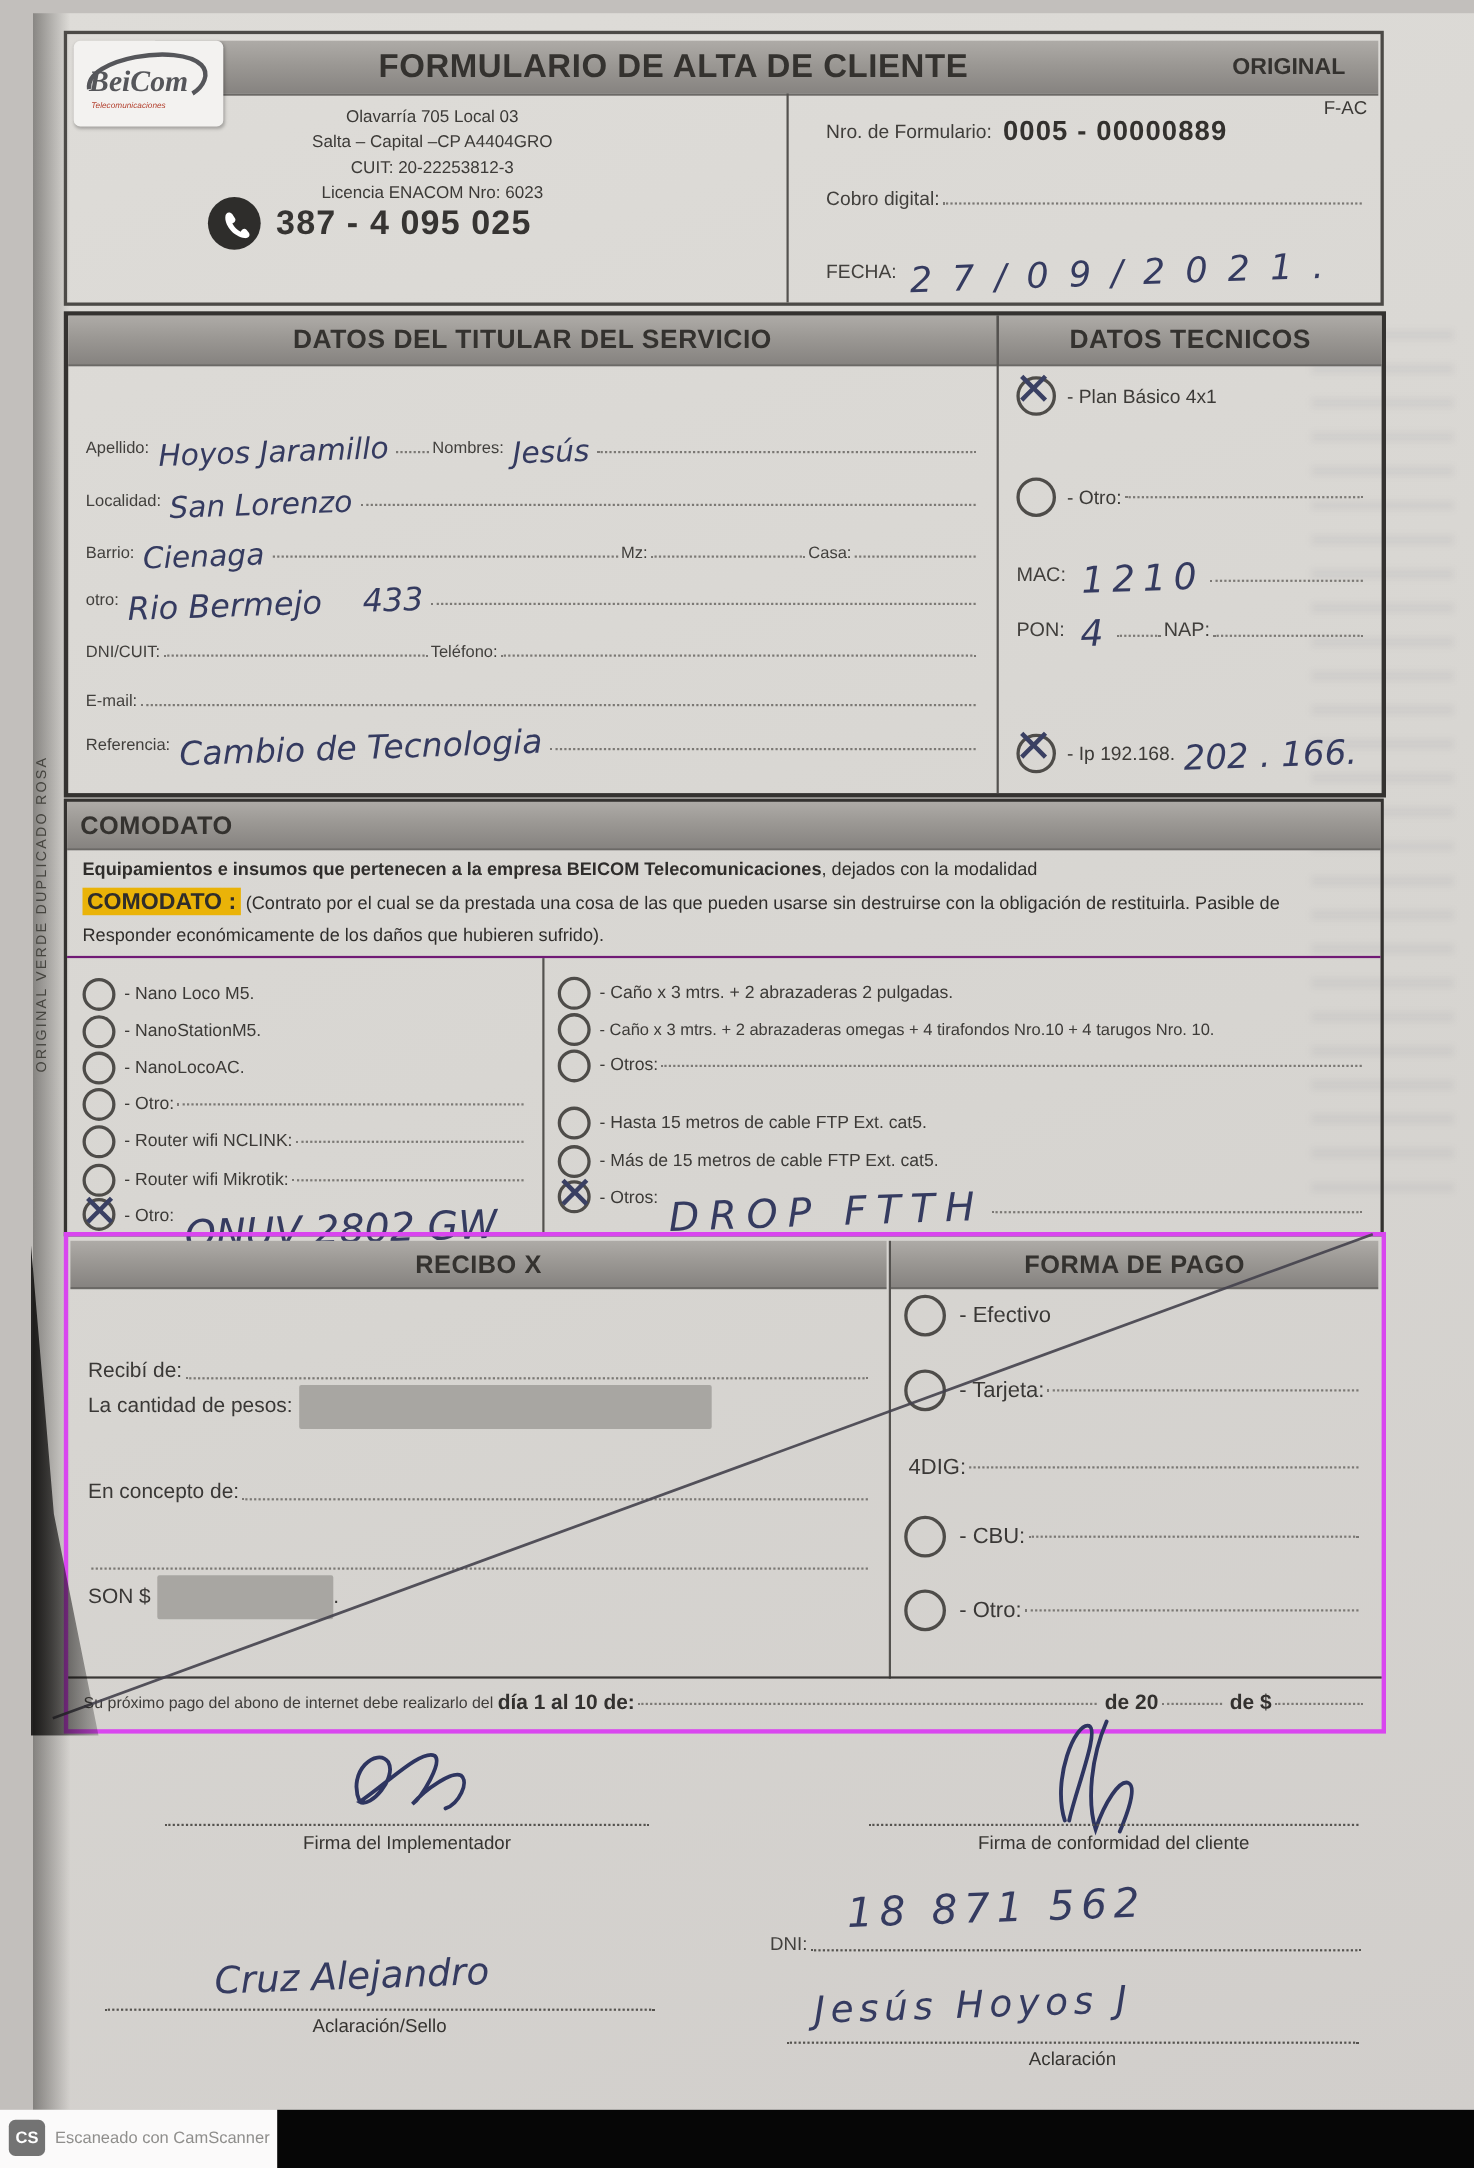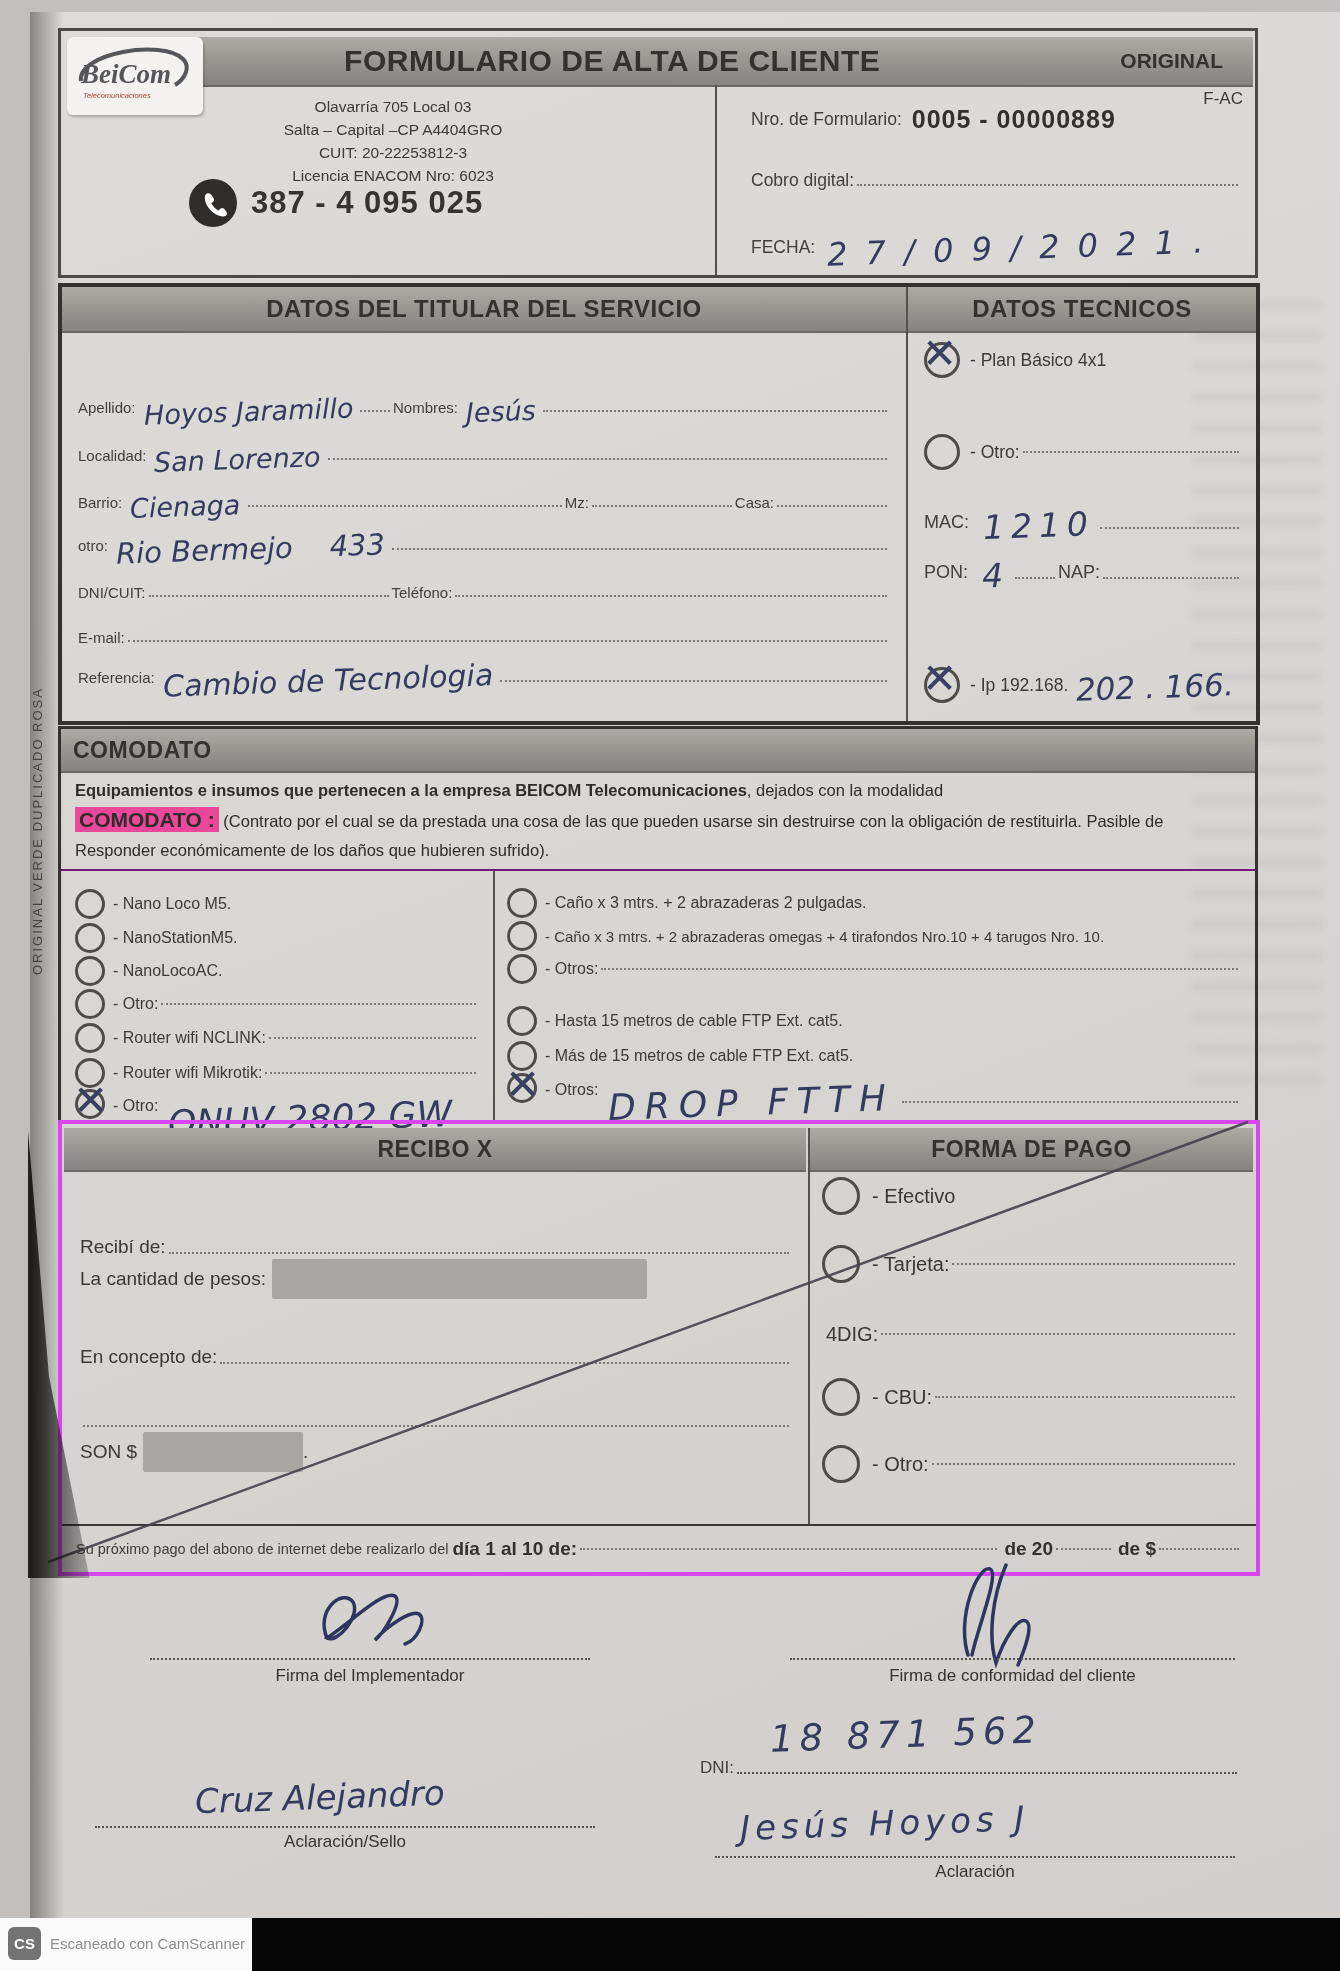--- a/index.html
+++ b/index.html
@@ -69,21 +69,21 @@
   .f-row{left:16px;width:812px;height:42px;}
   .hw26{font-size:27px;margin:0 4px -8px 8px;}
   .t-row{left:862px;width:318px;height:36px;align-items:center;display:flex;position:absolute;}
   .t-lbl{font-size:17.5px;margin-left:10px;white-space:nowrap;color:#3c3a37;}
   .hw33{font-size:33px;letter-spacing:7px;margin:0 2px -8px 14px;}
   
   .como-box{position:absolute;left:58px;top:726px;width:1194px;height:392px;border:3px solid #343230;}
   .como-bar{position:absolute;left:0;top:0;right:0;height:42px;padding-left:12px;font-size:23px;}
   .como-para{position:absolute;left:0;top:44px;right:0;padding:4px 14px;font-size:16.5px;
              line-height:1.6;color:#2f2d2b;}
-  .chip{background:#ec4899;padding:1px 4px;font-weight:bold;font-size:21px;}
+  .chip{background:#eab308;padding:1px 4px;font-weight:bold;font-size:21px;}
   .checklist{position:absolute;left:0;top:140px;right:0;bottom:0;border-top:2px solid #701a75;}
   .cl-vdiv{left:432px;top:0;bottom:0;}
   .cl-row{position:absolute;display:flex;align-items:center;height:30px;}
   .cl-lbl{font-size:16px;margin-left:8px;white-space:nowrap;color:#3c3a37;}
   .cl-sm{font-size:15px;}
   .hw36{font-size:36px;margin:0 4px -12px 10px;}
   .hw-drop{letter-spacing:9px;}
   
   .rec-box{position:absolute;left:58px;top:1120px;width:1194px;height:448px;border:4px solid #d946ef;}
   .rec-bar{position:absolute;left:2px;top:4px;width:742px;height:42px;justify-content:center;font-size:23px;}

